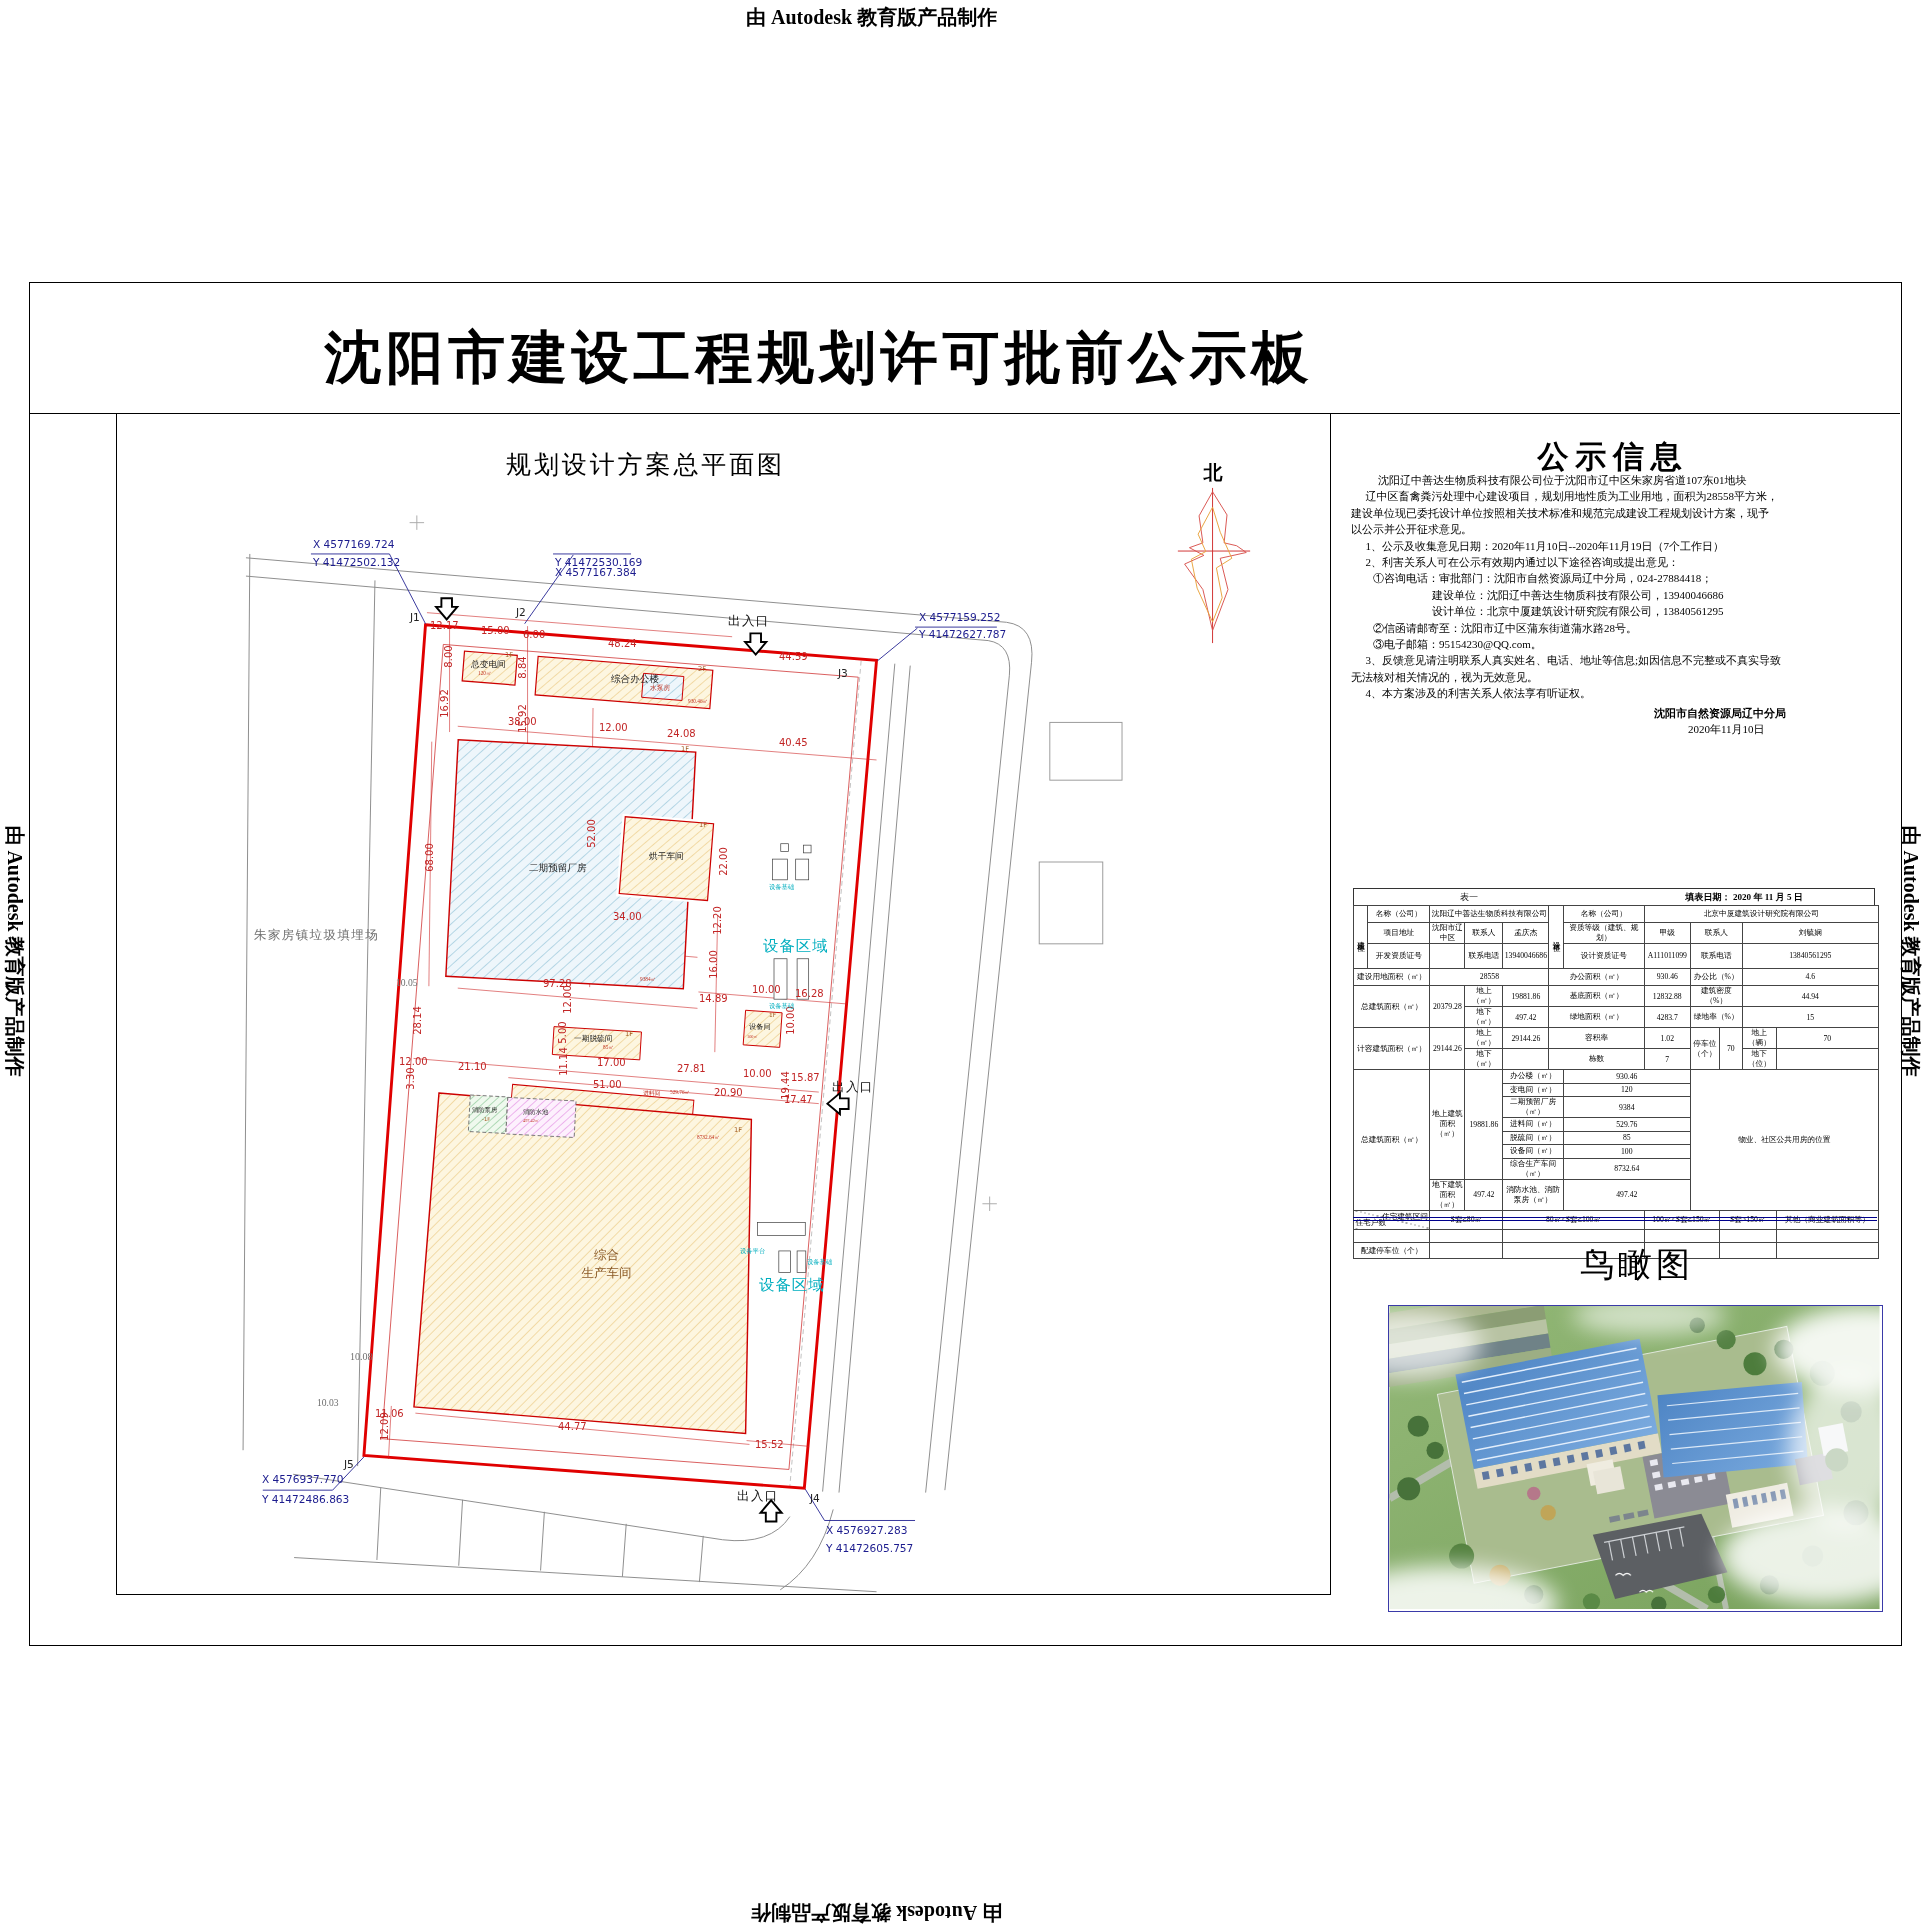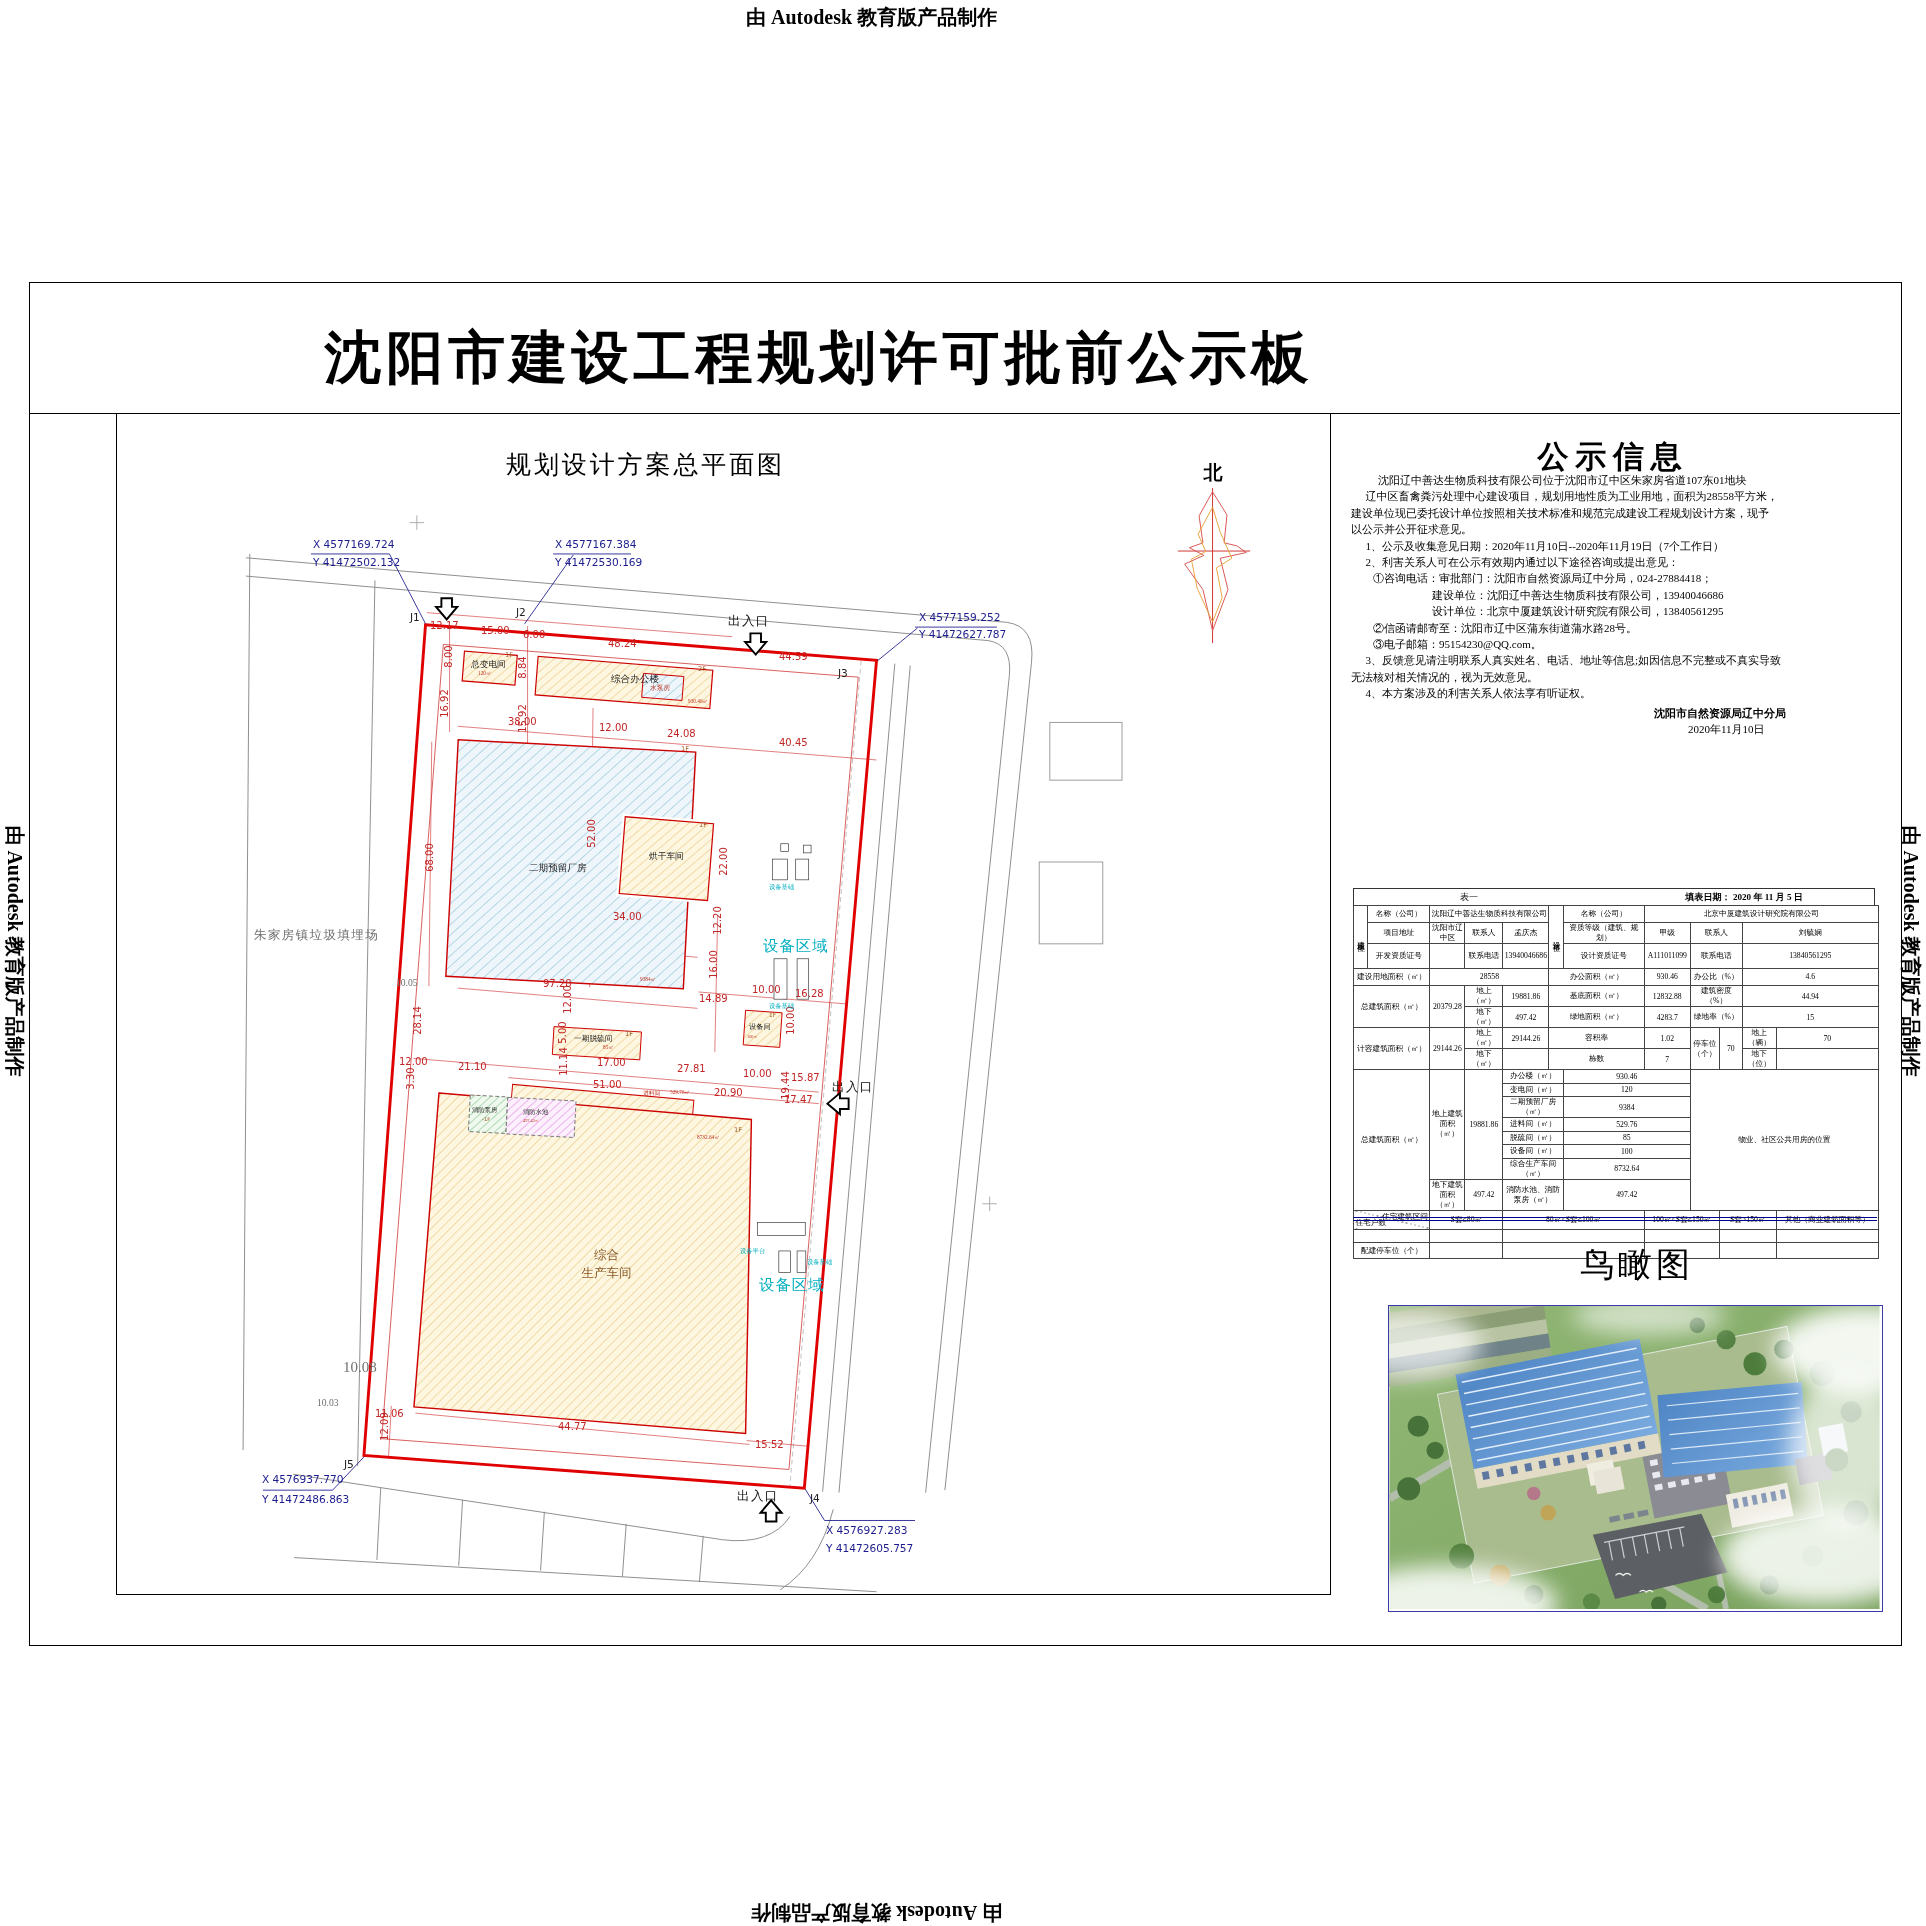--- a/index.html
+++ b/index.html
@@ -198,32 +198,32 @@
   <div class="ent" style="left:737px;top:1488px;">出入口</div>
 
   <div class="jlab" style="left:410px;top:611px;">J1</div>
   <div class="jlab" style="left:516px;top:606px;">J2</div>
   <div class="jlab" style="left:838px;top:667px;">J3</div>
   <div class="jlab" style="left:810px;top:1492px;">J4</div>
   <div class="jlab" style="left:344px;top:1458px;">J5</div>
 
   <div class="coord" style="left:313px;top:538px;">X 4577169.724</div>
   <div class="coord" style="left:313px;top:556px;">Y 41472502.132</div>
-  <div class="coord" style="left:555px;top:538px;">X 4577167.384</div>
+  <div class="coord" style="left:555px;top:566px;">X 4577167.384</div>
   <div class="coord" style="left:555px;top:556px;">Y 41472530.169</div>
   <div class="coord" style="left:919px;top:611px;">X 4577159.252</div>
   <div class="coord" style="left:919px;top:628px;">Y 41472627.787</div>
   <div class="coord" style="left:262px;top:1473px;">X 4576937.770</div>
   <div class="coord" style="left:262px;top:1493px;">Y 41472486.863</div>
   <div class="coord" style="left:826px;top:1524px;">X 4576927.283</div>
   <div class="coord" style="left:826px;top:1542px;">Y 41472605.757</div>
 
   <div class="gray" style="left:254px;top:927px;font-size:12.5px;letter-spacing:1.4px;">朱家房镇垃圾填埋场</div>
   <div class="gray" style="left:396px;top:977px;font-size:9.6px;">10.05</div>
-  <div class="gray" style="left:343px;top:1351px;font-size:15px;margin-top:8px;">10.08</div>
+  <div class="gray" style="left:350px;top:1351px;font-size:10px;">10.08</div>
   <div class="gray" style="left:317px;top:1397px;font-size:9.6px;">10.03</div>
 
   <span class="dim" style="left:430px;top:620px;">12.17</span>
   <span class="dim" style="left:481px;top:625px;">15.00</span>
   <span class="dim" style="left:523px;top:629px;">6.00</span>
   <span class="dim" style="left:608px;top:638px;">48.24</span>
   <span class="dim" style="left:779px;top:651px;">44.59</span>
   <span class="dim v" style="left:437px;top:651px;">8.00</span>
   <span class="dim v" style="left:511px;top:662px;">8.84</span>
   <span class="dim v" style="left:430px;top:698px;">16.92</span>

